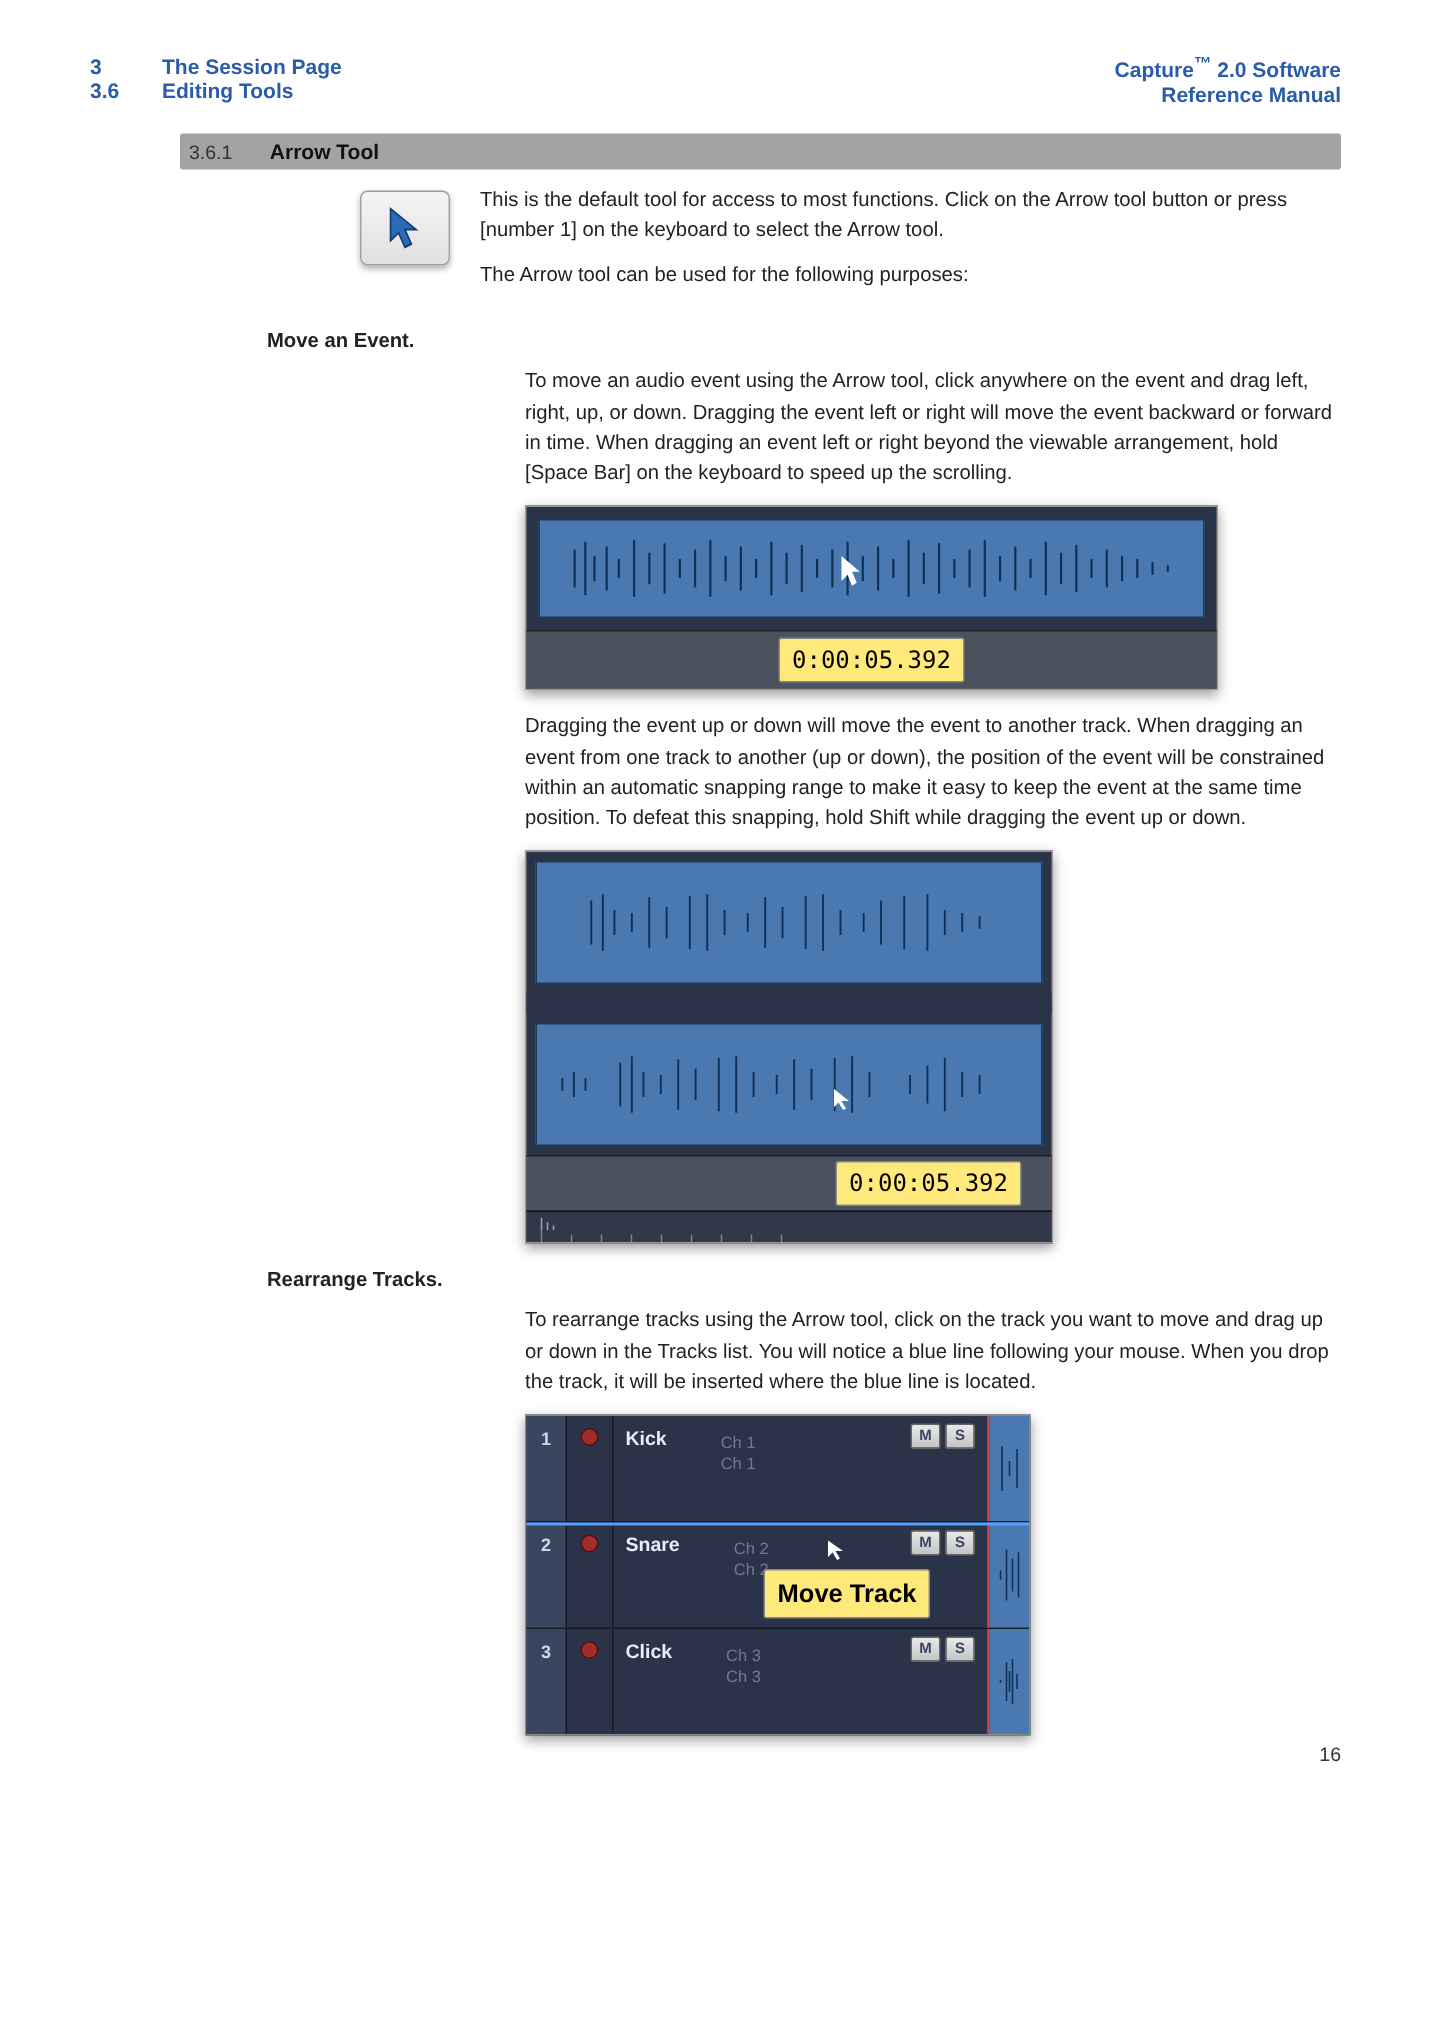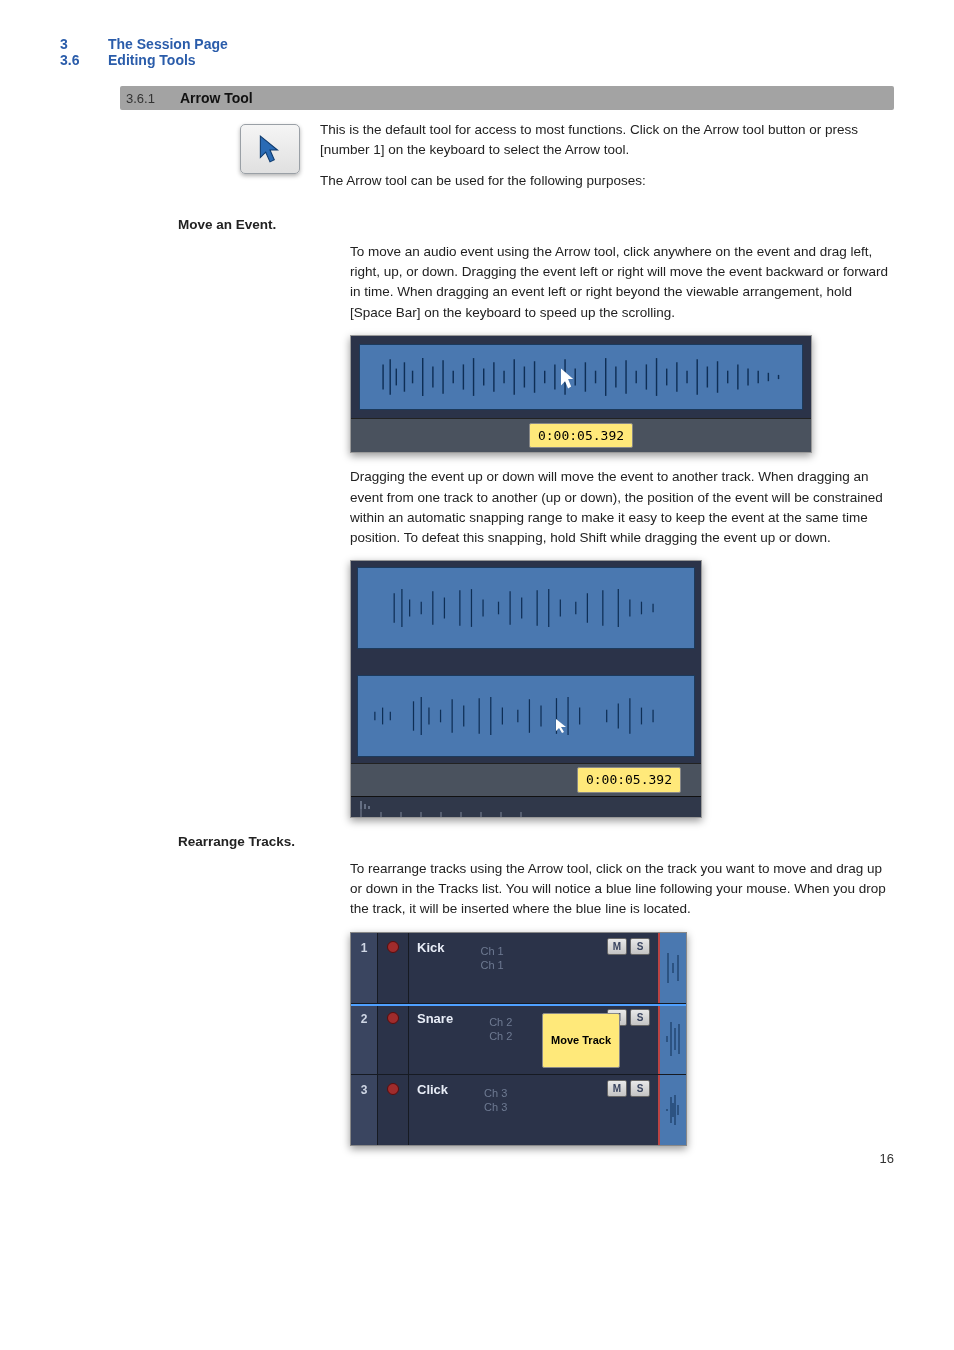--- a/index.html
+++ b/index.html
@@ -112,21 +112,21 @@
     border: 1px solid #1c3a5c;
     display: flex;
     align-items: center;
     justify-content: center;
     position: relative;
   }
   .wave-svg { width: 92%; height: 42px; }
   .time-badge {
     background: #ffe97a;
     border: 1px solid #888;
-    font-size: 13px;
+    font-size: 16px;
     font-family: monospace;
     padding: 2px 8px;
     color: #000;
     border-radius: 2px;
   }
   .wave-box1-footer {
     background: #4a525e;
     padding: 4px 0;
     display: flex;
     justify-content: center;
@@ -270,22 +270,22 @@
     display: flex;
     align-items: center;
     justify-content: center;
   }
   .move-track-badge {
     position: absolute;
     right: 38px;
     bottom: 6px;
     background: #ffe97a;
     border: 1px solid #888;
-    font-size: 11px;
-    padding: 18px 8px;
+    font-size: 17px;
+    padding: 3px 8px;
     color: #000;
     border-radius: 2px;
     font-weight: bold;
   }
   .move-cursor {
     position: absolute;
     right: 92px;
     top: 10px;
     color: #fff;
     font-size: 14px;
@@ -314,20 +314,26 @@
   <div class="header">
     <div class="header-left">
       <div class="hrow">
         <span class="num">3</span>
         <span>The Session Page</span>
       </div>
       <div class="hrow">
         <span class="num">3.6</span>
         <span>Editing Tools</span>
       </div>
+    </div>
+    <div class="header-right">
+      <div>
+        <span>Capture</span><sup>™</sup><span> 2.0 Software</span>
+      </div>
+      <div>Reference Manual</div>
     </div>
   </div>
 
   <div class="sec-title-row">
     <span class="sec-num">3.6.1</span>
     <b>Arrow Tool</b>
   </div>
 
   <div class="icon-row">
     <div class="arrow-tool-icon">

